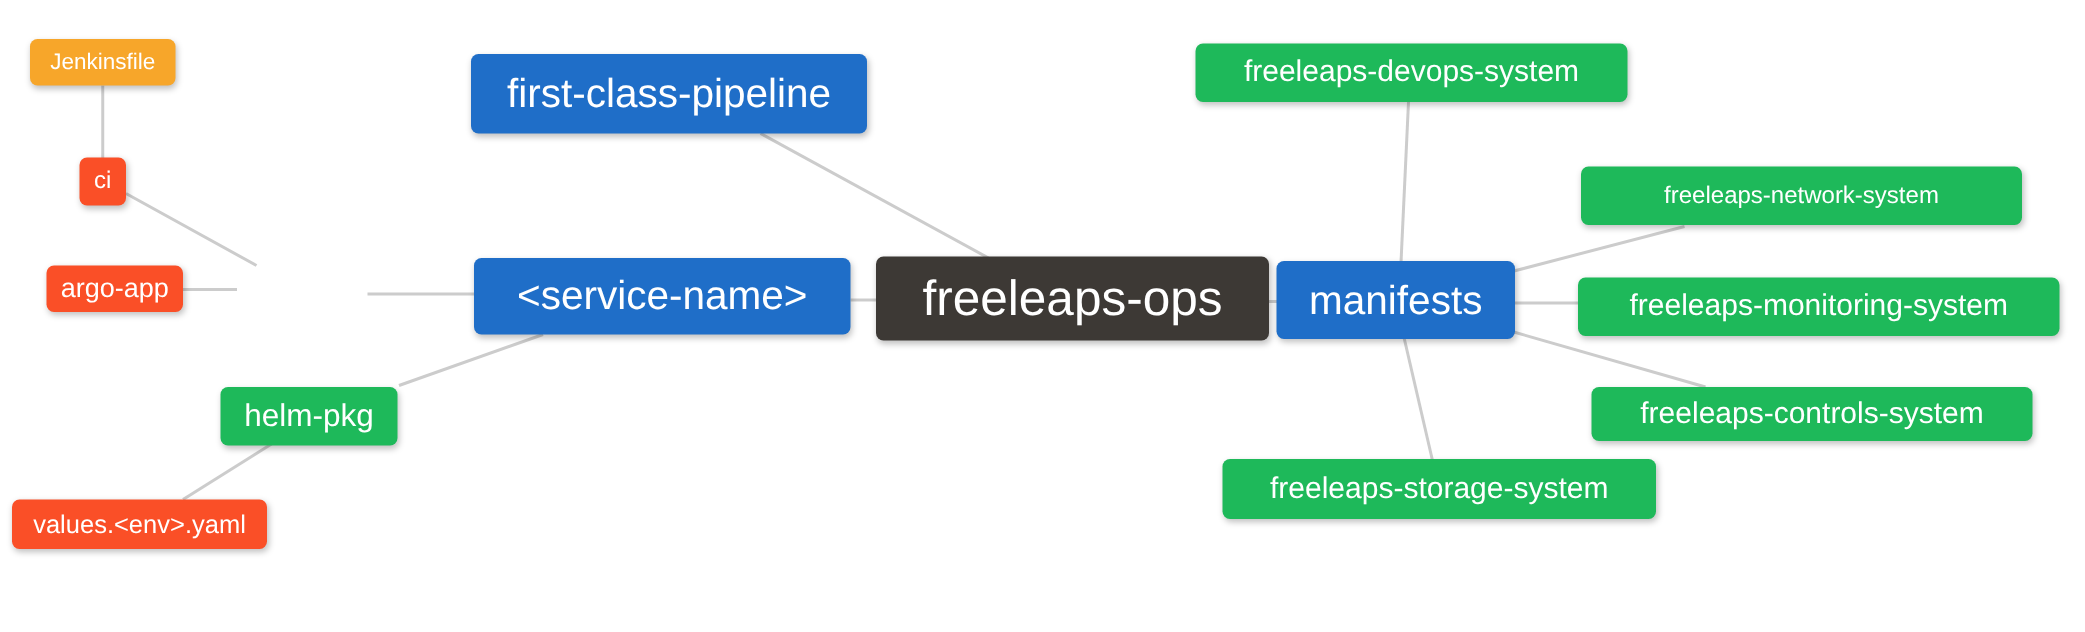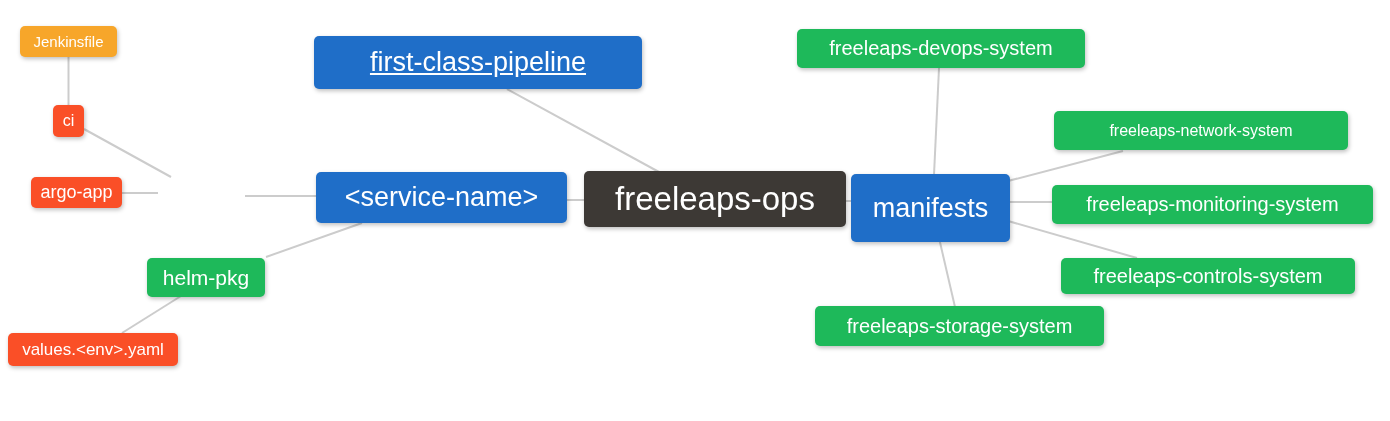--- a/index.html
+++ b/index.html
@@ -40,24 +40,24 @@
     cursor: pointer;
     user-select: none;
   }
   
   .n-jenkinsfile          { left: 20px;   top: 26px;  width: 97px;  height: 31px; font-size: 15px; }
   .n-ci                   { left: 53px;   top: 105px; width: 31px;  height: 32px; font-size: 16px; }
   .n-argo-app             { left: 31px;   top: 177px; width: 91px;  height: 31px; font-size: 18px; }
   .n-env                  { left: 158px;  top: 175px; width: 87px;  height: 40px; font-size: 21px; }
   .n-helm-pkg             { left: 147px;  top: 258px; width: 118px; height: 39px; font-size: 21px; }
   .n-values-env-yaml      { left: 8px;    top: 333px; width: 170px; height: 33px; font-size: 17px; }
-  .n-first-class-pipeline { left: 314px;  top: 36px;  width: 328px; height: 53px; font-size: 27px; text-decoration: underline; }
+  .n-first-class-pipeline { left: 314px;  top: 36px;  width: 264px; height: 53px; font-size: 27px; }
   .n-service-name         { left: 316px;  top: 172px; width: 251px; height: 51px; font-size: 27px; }
   .n-freeleaps-ops        { left: 584px;  top: 171px; width: 262px; height: 56px; font-size: 33px; }
-  .n-manifests            { left: 851px;  top: 174px; width: 159px; height: 68px; font-size: 27px; text-align: right; }
+  .n-manifests            { left: 851px;  top: 174px; width: 159px; height: 52px; font-size: 27px; text-align: right; }
   .n-devops-system        { left: 797px;  top: 29px;  width: 288px; height: 39px; font-size: 20px; }
   .n-network-system       { left: 1054px; top: 111px; width: 294px; height: 39px; font-size: 16px; }
   .n-monitoring-system    { left: 1052px; top: 185px; width: 321px; height: 39px; font-size: 20px; }
   .n-controls-system      { left: 1061px; top: 258px; width: 294px; height: 36px; font-size: 20px; }
   .n-storage-system       { left: 815px;  top: 306px; width: 289px; height: 40px; font-size: 20px; }
 </style>
 </head>
 <body>
 
 <div class="canvas">

